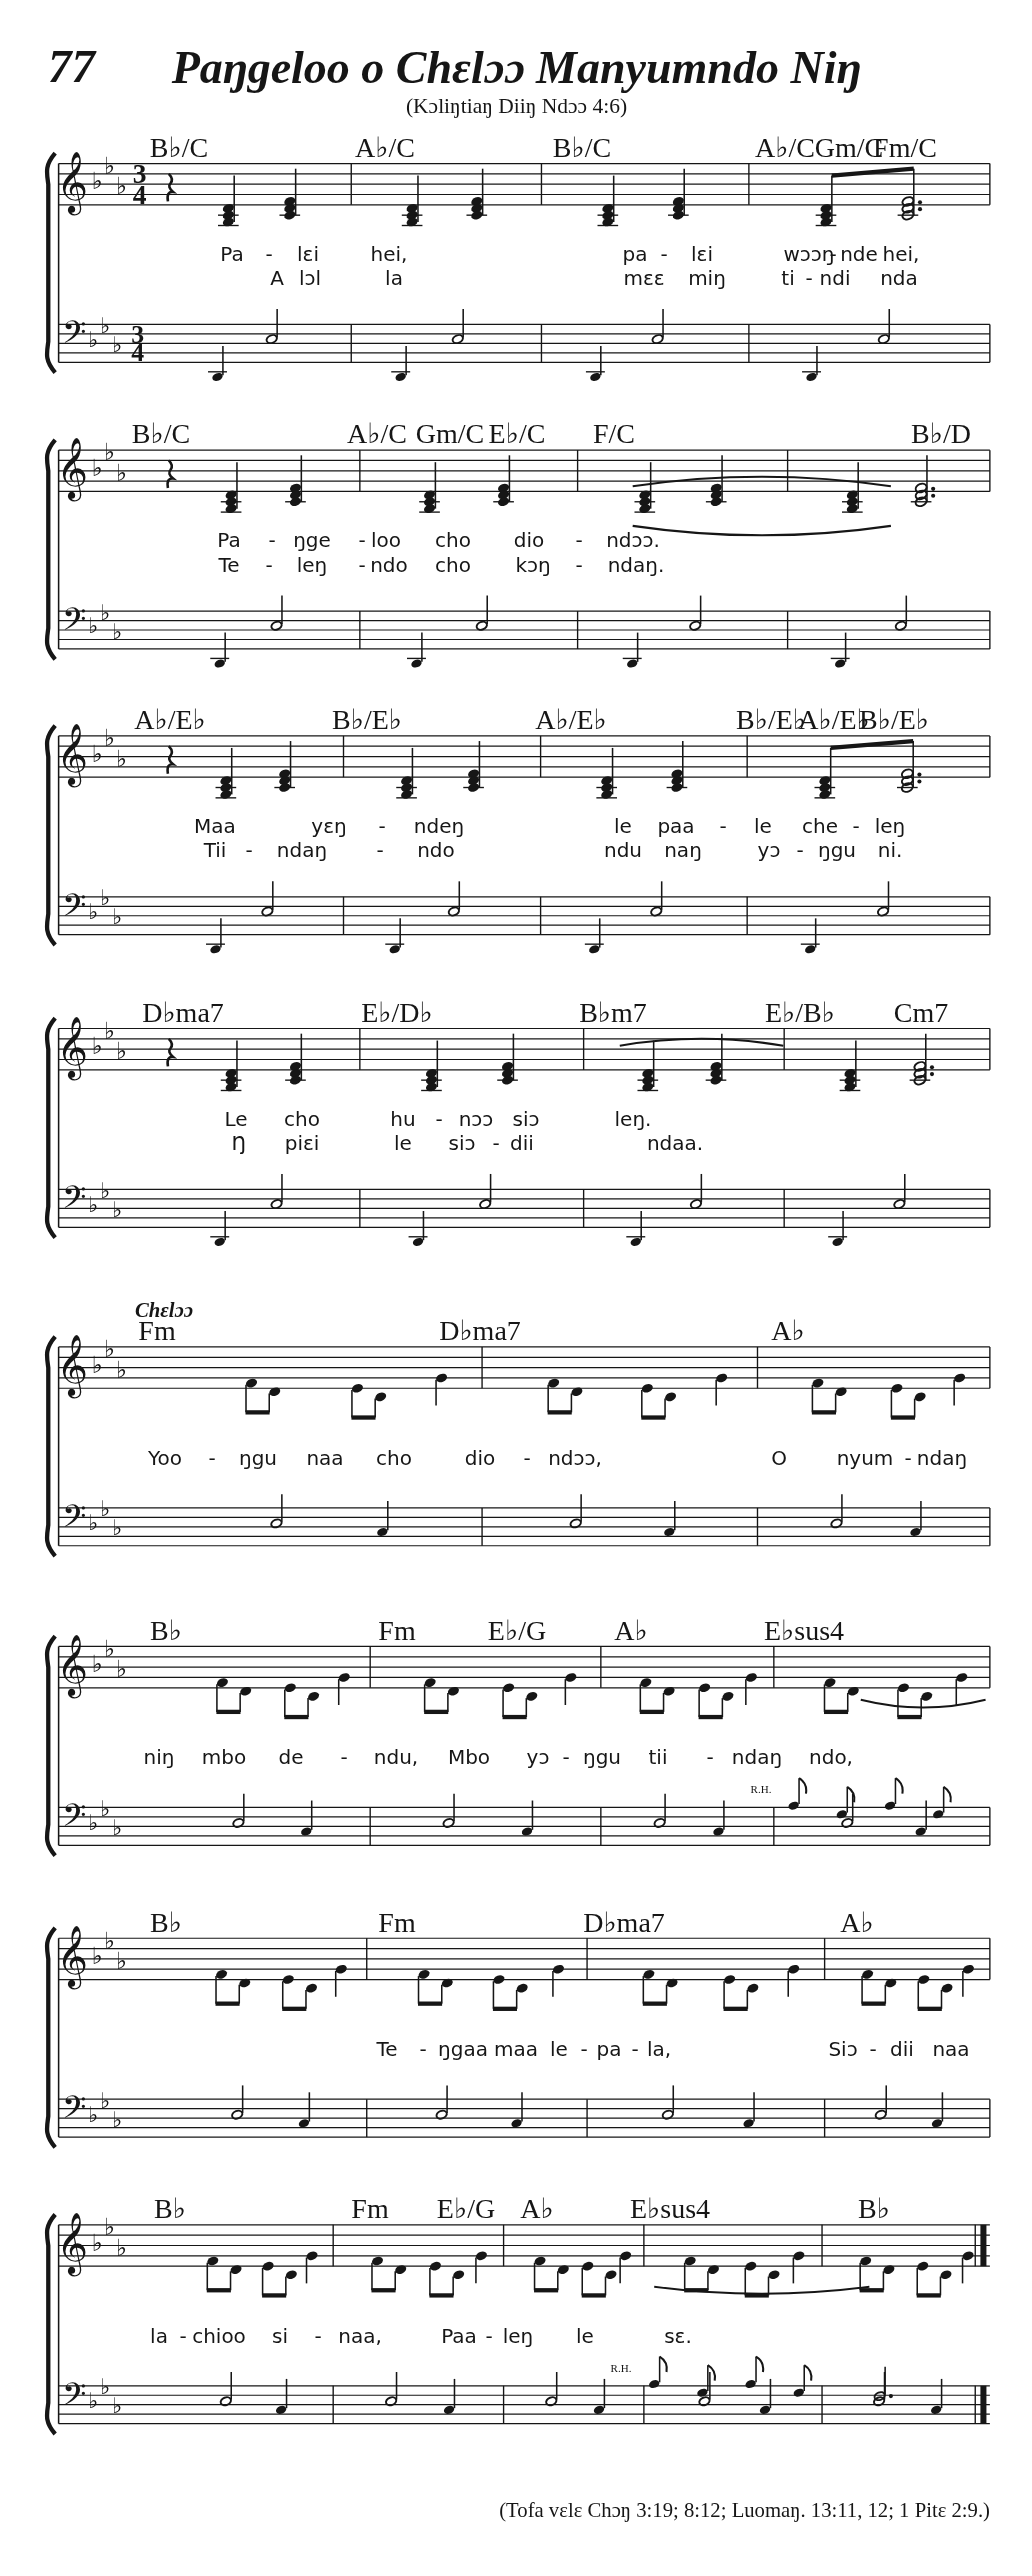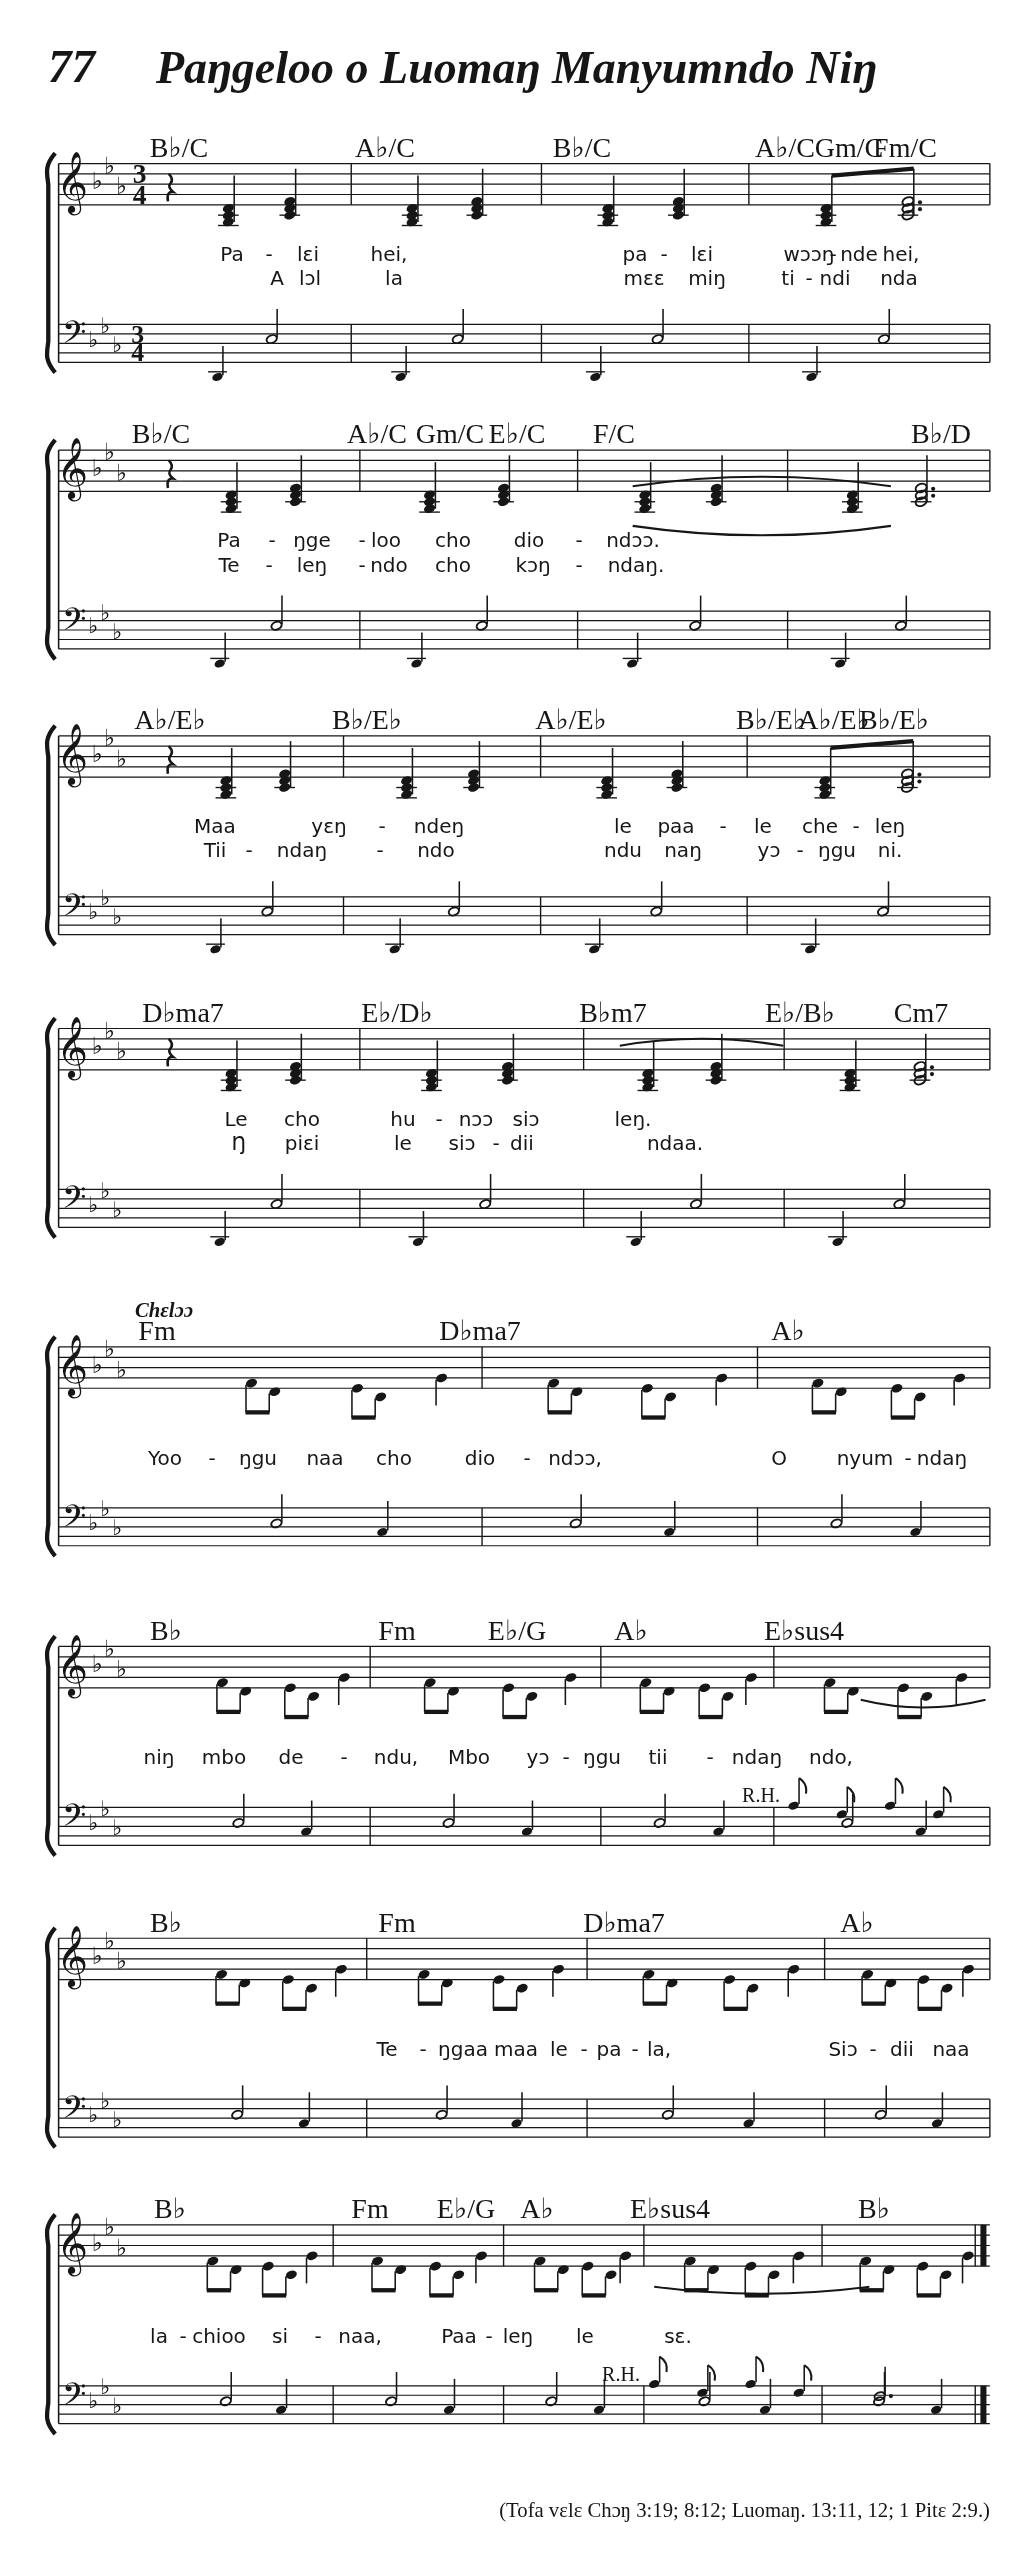--- a/index.html
+++ b/index.html
@@ -8,28 +8,29 @@
   .pageno{position:absolute;left:48px;top:43px;font-size:47px;font-weight:bold;font-style:italic;line-height:1;}
   .title{position:absolute;left:0;top:45px;width:1033px;margin:0;text-align:center;
          font-size:46px;font-weight:bold;font-style:italic;line-height:1;}
   .subtitle{position:absolute;left:0;top:94px;width:1033px;text-align:center;font-size:21.5px;line-height:1.2;}
   .footer{position:absolute;right:43px;top:2498px;font-size:20.7px;line-height:1.2;}
   #notation{position:absolute;left:0;top:0;}
   #textlayer span{position:absolute;transform:translateX(-50%);white-space:nowrap;line-height:1.2;}
   .chord{font-size:28px;font-family:"Liberation Serif",serif;}
   .lyr{font-size:20px;font-family:"DejaVu Sans",sans-serif;}
   .slabel{font-size:20.7px;font-style:italic;font-weight:bold;font-family:"Liberation Serif",serif;}
-  .rh{font-size:20px;font-family:"Liberation Serif",serif;text-align:right;}
+  .rh{font-size:11px;font-family:"Liberation Serif",serif;text-align:right;}
 </style>
 </head>
 <body>
 
 <div class="page">
   <div class="pageno">77</div>
-  <h1 class="title">Paŋgeloo o Luomaŋ Manyumndo Niŋ</h1>
+  <h1 class="title">Paŋgeloo o Chɛlɔɔ Manyumndo Niŋ</h1>
+  <div class="subtitle">(Kɔliŋtiaŋ Diiŋ Ndɔɔ 4:6)</div>
   <svg id="notation" width="1033" height="2576" viewBox="0 0 1200 2993">
       <g>
         <g>
           <line x1="68" y1="190" x2="1150" y2="190" stroke="#161616" stroke-width="1.4"></line>
           <line x1="68" y1="377" x2="1150" y2="377" stroke="#161616" stroke-width="1.4"></line>
           <line x1="68" y1="202" x2="1150" y2="202" stroke="#161616" stroke-width="1.4"></line>
           <line x1="68" y1="388" x2="1150" y2="388" stroke="#161616" stroke-width="1.4"></line>
           <line x1="68" y1="214" x2="1150" y2="214" stroke="#161616" stroke-width="1.4"></line>
           <line x1="68" y1="399" x2="1150" y2="399" stroke="#161616" stroke-width="1.4"></line>
           <line x1="68" y1="226" x2="1150" y2="226" stroke="#161616" stroke-width="1.4"></line>

